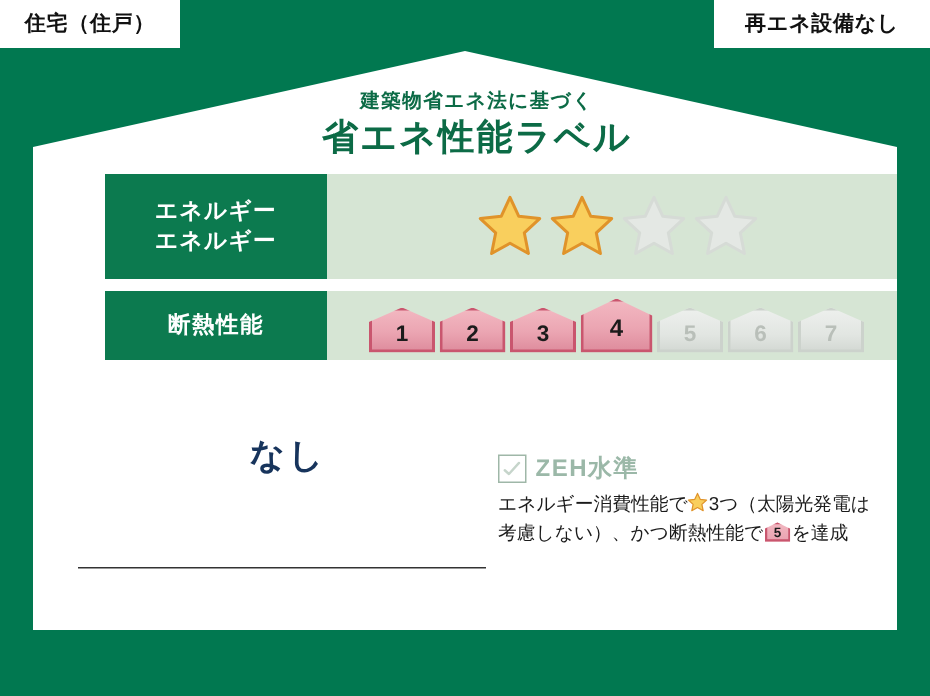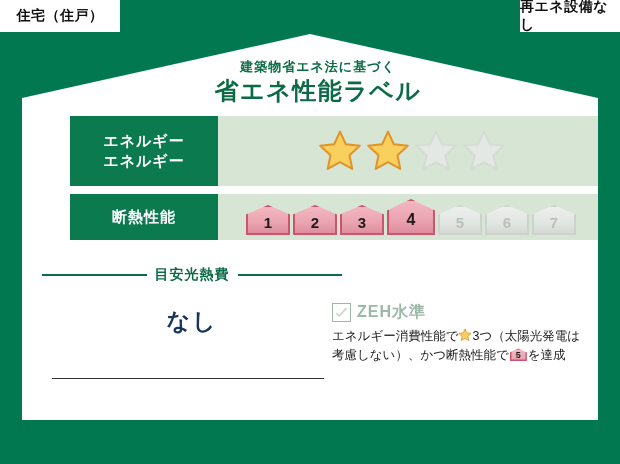--- a/index.html
+++ b/index.html
@@ -15,21 +15,21 @@
   .corner-tag{
     position:absolute;top:0;
     background:#ffffff;color:#111111;
     font-size:14px;font-weight:700;
     letter-spacing:.5px;
     display:flex;align-items:center;justify-content:center;
     height:32px;
     box-sizing:border-box;
   }
   #tag-left{left:0;width:120px;}
-  #tag-right{right:0;width:100px;}
+  #tag-right{right:0;width:144px;}
 
   
   #card{
     position:absolute;left:22px;top:34px;
     width:592px;height:386px;
     -webkit-clip-path:polygon(0 64px, 288px 0, 576px 64px, 576px 386px, 0 386px);
     clip-path:polygon(0 64px, 288px 0, 576px 64px, 576px 386px, 0 386px);
     background:#ffffff;
   }
   #card-inner{position:absolute;inset:0;}
@@ -247,25 +247,20 @@
                 </div>
               </div>
           </div>
         </div>
 
       </div>
 
       <div id="bottom">
 
         <div id="cost-block">
-          <div class="cost-head">
-            <span class="rule"></span>
-            <span class="txt">目安光熱費</span>
-            <span class="rule"></span>
-          </div>
           <div class="cost-value">なし</div>
           <div class="cost-underline"></div>
         </div>
 
         <div id="zeh-block">
           <div class="zeh-head">
             <span class="zeh-box">
               <svg viewBox="0 0 13 13" aria-hidden="true">
                 <path d="M1.5 7.5 L4.3 10 L11 2.6" fill="none" stroke="#c6d5cb" stroke-width="1.6" stroke-linecap="round" stroke-linejoin="round"></path>
               </svg>

